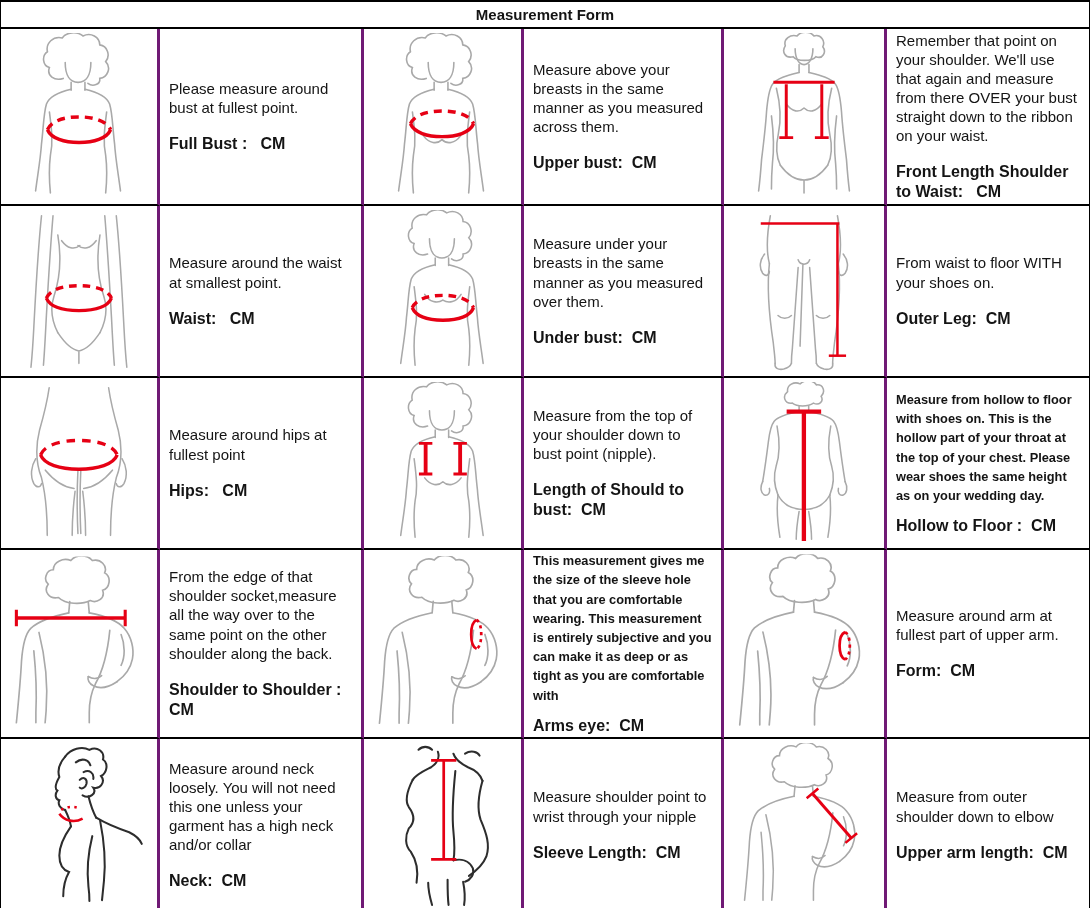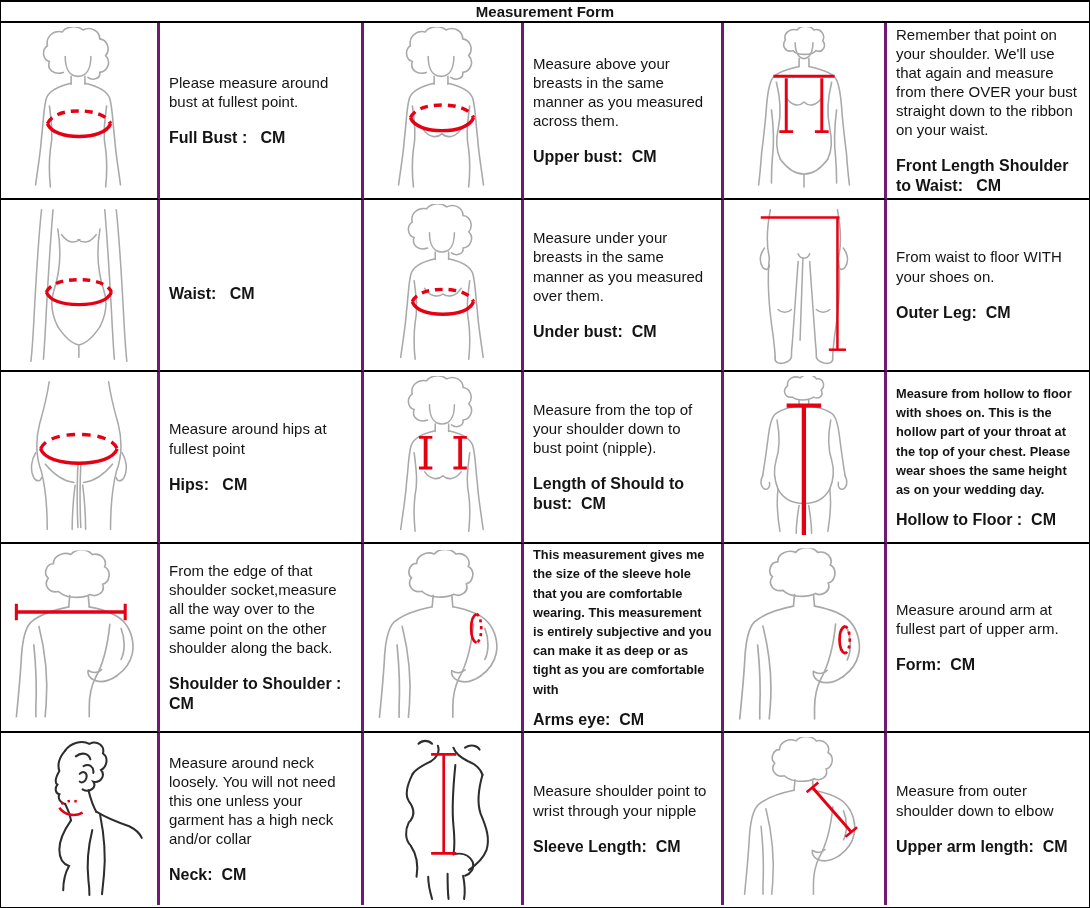--- a/index.html
+++ b/index.html
@@ -1,18 +1,18 @@
 <!DOCTYPE html>
 <html><head>
 <meta charset="utf-8">
 <style>
   html,body{margin:0;padding:0;background:#fff;}
   body{font-family:"Liberation Sans",sans-serif;color:#141414;}
   .form{width:1090px;height:908px;box-sizing:border-box;border:1px solid #000;border-top:2px solid #000;}
-  .hdr{height:21px;box-sizing:border-box;border-bottom:2px solid #000;display:flex;align-items:center;justify-content:center;font-weight:bold;font-size:15px;}
+  .hdr{height:27px;box-sizing:border-box;border-bottom:2px solid #000;display:flex;align-items:center;justify-content:center;font-weight:bold;font-size:15px;}
   .grid{display:grid;grid-template-columns:159px 204px 160px 200px 163px 202px;grid-template-rows:177px 172px 172px 189px 172px;}
   .cell{box-sizing:border-box;border-right:3px solid #701a75;border-bottom:2px solid #000;overflow:hidden;background:#fff;}
   .cell.c5{border-right:none;}
   .cell.r4{border-bottom:none;}
   .figcell{display:flex;align-items:center;justify-content:center;padding:1px;}
   .txtcell{display:flex;flex-direction:column;justify-content:center;padding:4px 9px 4px 9px;}
   .desc{font-size:15px;line-height:1.27;}
   .lbl{font-size:16px;font-weight:bold;margin-top:17px;white-space:pre-wrap;line-height:1.25;}
   .small .desc{font-size:12.8px;font-weight:bold;line-height:1.5;}
   .small .lbl{margin-top:11px;}
@@ -181,20 +181,21 @@
     </div>
 
     <div class="cell r1 c0 figcell">
       <svg class="fig" viewBox="0 0 150 170" aria-label="waist-figure">
         <use href="#torso-waist"></use>
         <path class="red" stroke-width="3.5" d="M41,92 C45,101 58,105 75,105 C92,105 105,101 109,92"></path>
         <path class="red" stroke-width="3.5" stroke-dasharray="8,6" d="M41,92 C45,83 58,79 75,79 C92,79 105,83 109,92"></path>
       </svg>
     </div>
     <div class="cell r1 c1 txtcell">
+      <div class="desc">Measure around the waist at smallest point.</div>
       <div class="lbl">Waist:   CM</div>
     </div>
     <div class="cell r1 c2 figcell">
       <svg class="fig" viewBox="0 0 150 170" aria-label="under-bust-figure">
         <use href="#woman-front"></use>
         <path class="body" d="M56,88 C61,96 69,98 75,94 M94,88 C89,96 81,98 75,94"></path>
         <path class="red" stroke-width="3.5" d="M43,102 C47,111 60,115 75,115 C90,115 103,111 107,102"></path>
         <path class="red" stroke-width="3.5" stroke-dasharray="8,6" d="M43,102 C47,93 60,89 75,89 C90,89 103,93 107,102"></path>
       </svg>
     </div>

